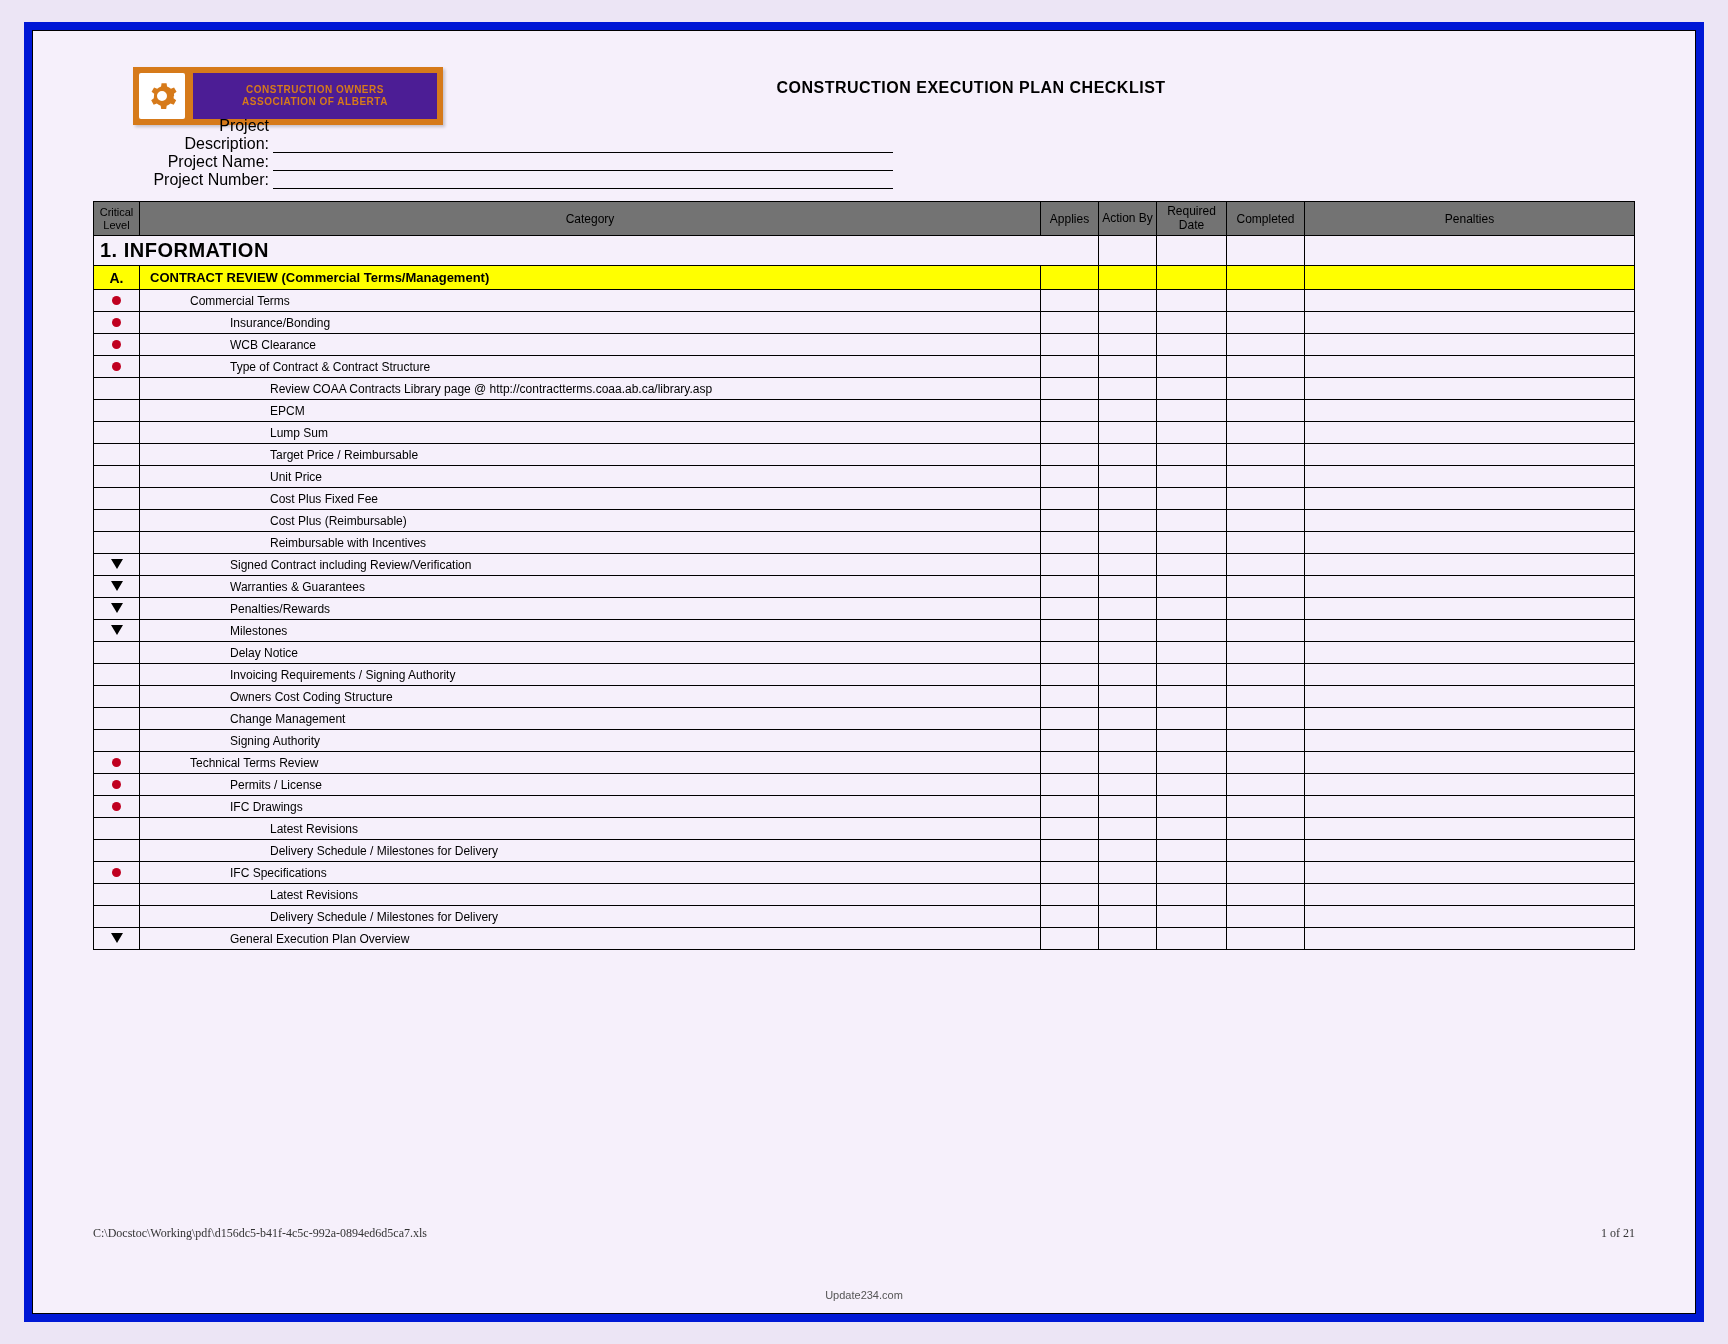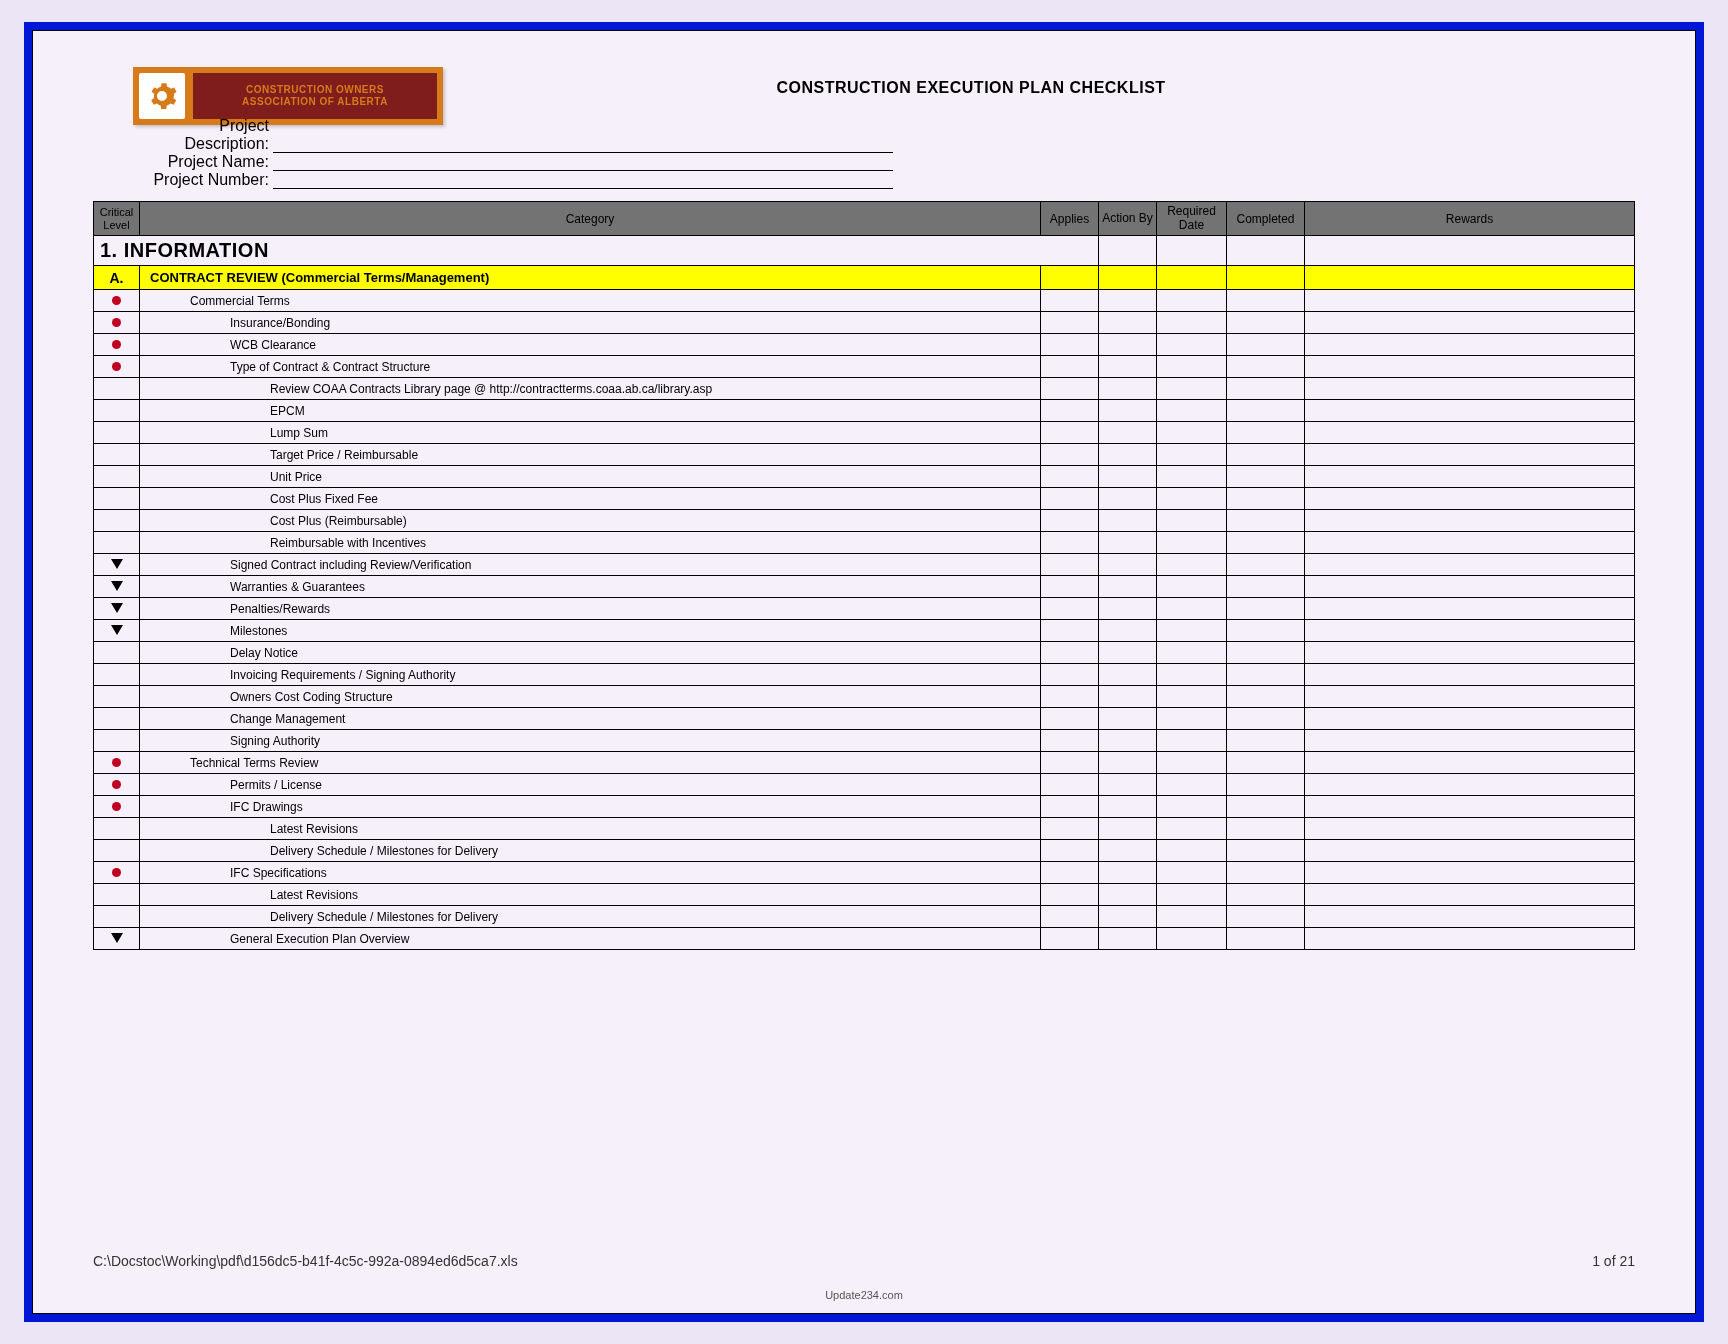--- a/index.html
+++ b/index.html
@@ -51,21 +51,21 @@
     background: #fff;
     border-radius: 2px;
     display: flex;
     align-items: center;
     justify-content: center;
   }
   .logo-gear svg { width: 30px; height: 30px; }
   .logo-text-box {
     flex: 1;
     height: 46px;
-    background: #7f1d1d;
+    background: #4c1d95;
     display: flex;
     flex-direction: column;
     align-items: center;
     justify-content: center;
     color: #d67a1a;
     font-size: 10px;
     font-weight: bold;
     letter-spacing: .5px;
     line-height: 1.2;
   }
@@ -161,25 +161,26 @@
   .cat-cell { padding-left: 6px; }
   .indent-1 { padding-left: 50px; }
   .indent-2 { padding-left: 90px; }
   .indent-3 { padding-left: 130px; }
 
   
   .footer {
     position: absolute;
     left: 60px;
     right: 60px;
-    bottom: 44px;
+    bottom: 72px;
     display: flex;
     justify-content: space-between;
-    font-size: 14px;
+    font-size: 12px;
     color: #333;
+    font-family: Liberation Serif, serif;
   }
   .watermark {
     position: absolute;
     left: 0;
     right: 0;
     bottom: 12px;
     text-align: center;
     font-size: 11px;
     color: #555;
   }
@@ -224,21 +225,21 @@
 
     <table>
       <thead>
         <tr>
           <th class="col-crit">Critical Level</th>
           <th class="col-cat">Category</th>
           <th class="col-app">Applies</th>
           <th class="col-act">Action By</th>
           <th class="col-req">Required Date</th>
           <th class="col-comp">Completed</th>
-          <th class="col-comm">Rewards</th>
+          <th class="col-comm">Penalties</th>
         </tr>
       </thead>
       <tbody id="tbody">
           <tr class="section-row">
             <td colspan="2">1. INFORMATION</td>
             <td></td>
             <td></td>
             <td></td>
             <td></td>
             <td></td>

